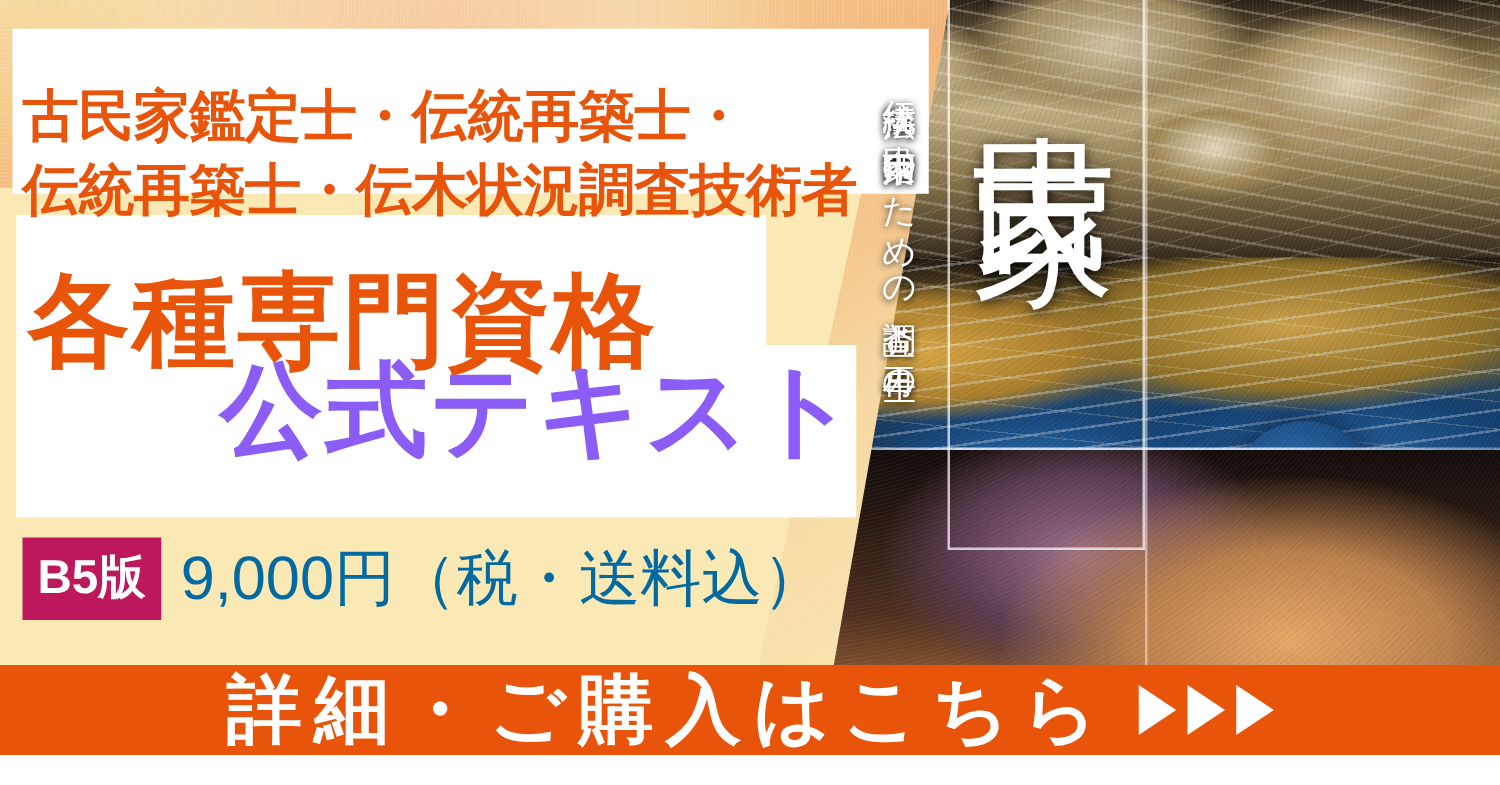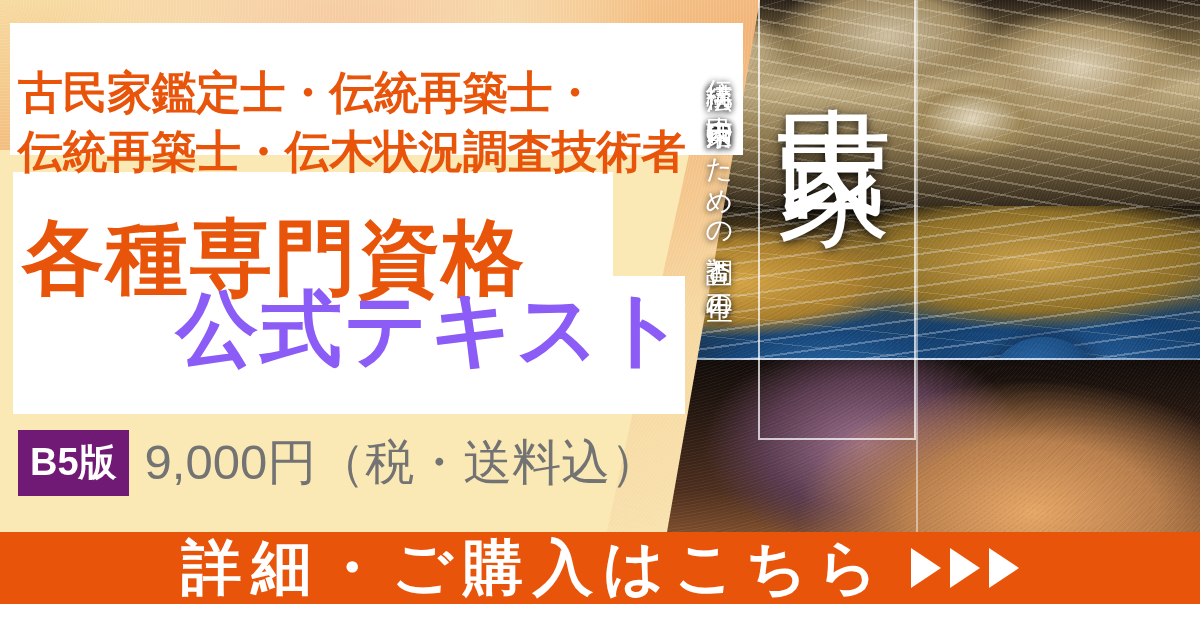--- a/index.html
+++ b/index.html
@@ -233,31 +233,31 @@
 
   
   .price-row {
     position:absolute;
     left:18px; top:430px;
     display:flex;
     align-items:center;
     z-index:5;
   }
   .badge {
-    background:#701a75;
+    background:#be185d;
     color:#ffffff;
     font-size:38px;
     font-weight:700;
     line-height:1;
     padding:13px 12px 15px 12px;
     letter-spacing:0px;
     white-space:nowrap;
   }
   .price {
-    color:#737373;
+    color:#0369a1;
     font-size:49px;
     font-weight:400;
     letter-spacing:0px;
     margin-left:16px;
     white-space:nowrap;
   }
 
   
   .cta {
     position:absolute;

